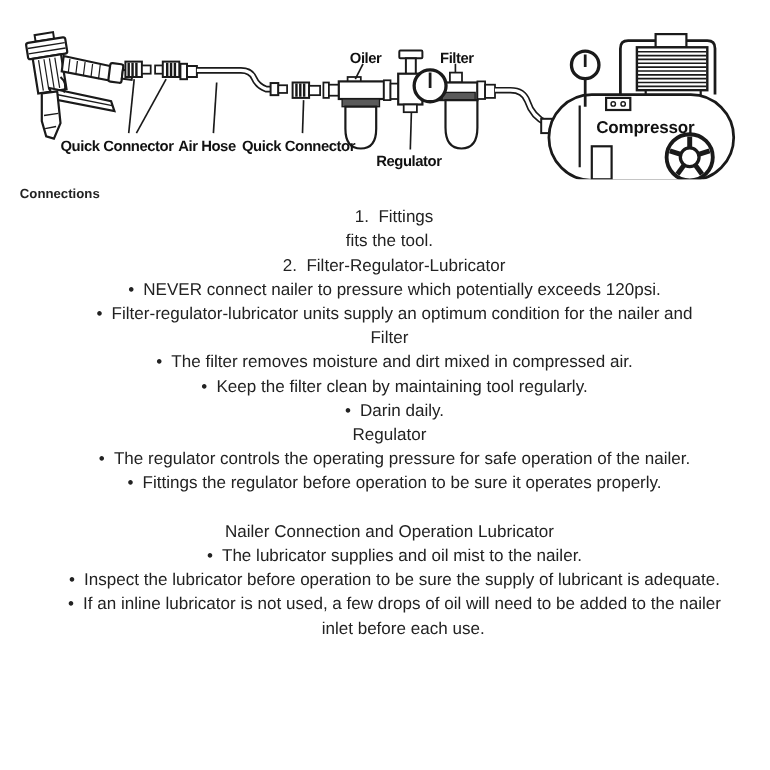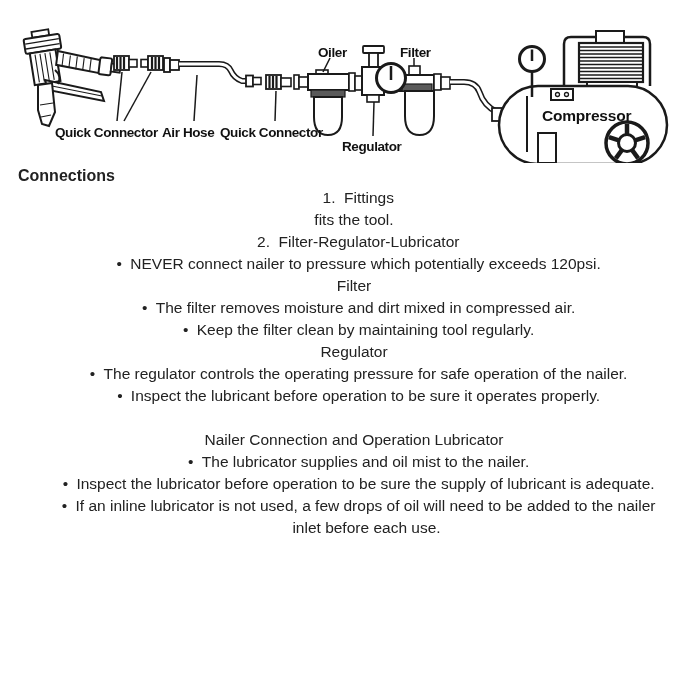--- a/index.html
+++ b/index.html
@@ -5,21 +5,21 @@
   html,body { margin:0; padding:0; background:#ffffff; }
   body { width:700px; height:700px; overflow:hidden;
          font-family:"Liberation Sans", sans-serif; color:#222; }
   .page { position:relative; width:700px; height:700px; background:#fff; }
   svg.diagram { position:absolute; left:0; top:0; }
   svg .lbl { font-family:"Liberation Sans", sans-serif; font-weight:700;
              font-size:13.5px; fill:#111; letter-spacing:-0.4px; }
   svg .lbl-big { font-size:15.5px; letter-spacing:-0.2px; }
   .textblock { position:absolute; left:18px; top:165px; width:672px;
                font-size:15.5px; line-height:22px; color:#222; }
-  .title { font-weight:700; font-size:16px; height:22px; white-space:nowrap; }
+  .title { font-weight:700; font-size:12px; height:22px; white-space:nowrap; }
   .line { height:22px; white-space:nowrap;text-align:center; }
   .line .num { display:inline-block; width:30px; }
   .line .bul { display:inline-block; width:22px; padding-left:1px; }
   .line.wrap { padding-left:25px; }
   .line.spacer { height:22px; }
 </style>
 </head>
 <body>
 
 <div class="page">
@@ -181,26 +181,28 @@
     <text class="lbl lbl-big" x="542" y="121">Compressor</text>
   </svg>
 
   <div class="textblock">
     <div class="title">Connections</div>
     <div id="lines-host">
         <div class="line numbered"><span class="num">1.</span><span class="txt">Fittings</span></div>
         <div class="line plain">fits the tool.</div>
         <div class="line numbered"><span class="num">2.</span><span class="txt">Filter-Regulator-Lubricator</span></div>
         <div class="line bullet"><span class="bul">•</span><span class="txt">NEVER connect nailer to pressure which potentially exceeds 120psi.</span></div>
+        <div class="line bullet"><span class="bul">•</span><span class="txt">Filter-regulator-lubricator units supply an optimum condition for the nailer and</span></div>
         <div class="line plain">Filter</div>
         <div class="line bullet"><span class="bul">•</span><span class="txt">The filter removes moisture and dirt mixed in compressed air.</span></div>
         <div class="line bullet"><span class="bul">•</span><span class="txt">Keep the filter clean by maintaining tool regularly.</span></div>
+        <div class="line bullet"><span class="bul">•</span><span class="txt">Darin daily.</span></div>
         <div class="line plain">Regulator</div>
         <div class="line bullet"><span class="bul">•</span><span class="txt">The regulator controls the operating pressure for safe operation of the nailer.</span></div>
-        <div class="line bullet"><span class="bul">•</span><span class="txt">Inspect the lubricant before operation to be sure it operates properly.</span></div>
+        <div class="line bullet"><span class="bul">•</span><span class="txt">Fittings the regulator before operation to be sure it operates properly.</span></div>
         <div class="line spacer"></div>
         <div class="line plain">Nailer Connection and Operation Lubricator</div>
         <div class="line bullet"><span class="bul">•</span><span class="txt">The lubricator supplies and oil mist to the nailer.</span></div>
         <div class="line bullet"><span class="bul">•</span><span class="txt">Inspect the lubricator before operation to be sure the supply of lubricant is adequate.</span></div>
         <div class="line bullet"><span class="bul">•</span><span class="txt">If an inline lubricator is not used, a few drops of oil will need to be added to the nailer</span></div>
         <div class="line wrap">inlet before each use.</div>
       </div>
   </div>
 
 </div>

